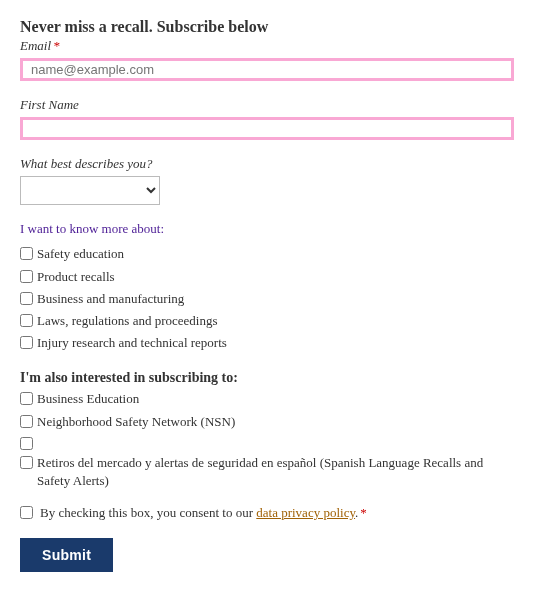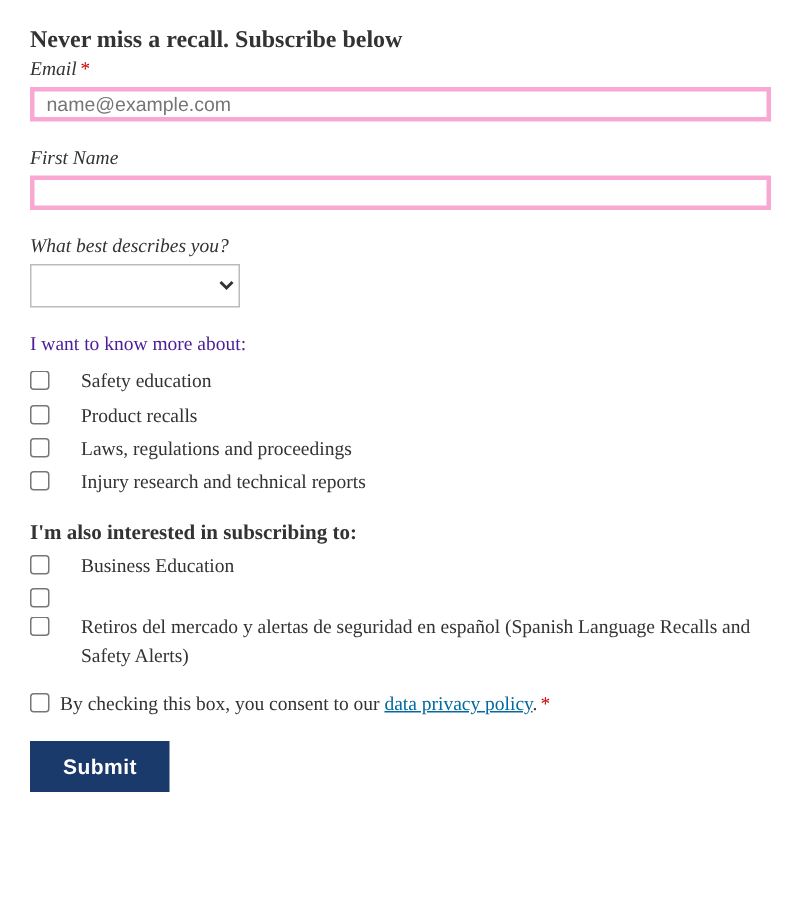--- a/index.html
+++ b/index.html
@@ -70,21 +70,21 @@
     }
 
     .checkbox-group {
       margin-bottom: 4px;
     }
 
     .checkbox-item {
       display: flex;
       align-items: flex-start;
       margin-bottom: 4px;
-      gap: 21px;
+      gap: 4px;
     }
 
     .checkbox-item input[type="checkbox"] {
       margin-top: 2px;
       flex-shrink: 0;
       cursor: pointer;
       width: 13px;
       height: 13px;
     }
 
@@ -118,21 +118,21 @@
       cursor: pointer;
     }
 
     .privacy-text {
       font-size: 13px;
       color: #333;
       line-height: 1.4;
     }
 
     .privacy-text a {
-      color: #0369a1;
+      color: #a16207;
       text-decoration: underline;
     }
 
     .privacy-text .required {
       color: #c00;
       margin-left: 2px;
     }
 
     .submit-btn {
       background-color: #1a3a6b;
@@ -184,20 +184,24 @@
     <div class="checkbox-item">
       <input type="checkbox" id="cb-safety" style="">
       <label for="cb-safety">Safety education</label>
     </div>
 
     <div class="checkbox-item">
       <input type="checkbox" id="cb-recalls" style="">
       <label for="cb-recalls">Product recalls</label>
     </div>
 
+    <div class="checkbox-item">
+      <input type="checkbox" id="cb-business" style="">
+      <label for="cb-business">Business and manufacturing</label>
+    </div>
 
     <div class="checkbox-item">
       <input type="checkbox" id="cb-laws" style="">
       <label for="cb-laws">Laws, regulations and proceedings</label>
     </div>
 
     <div class="checkbox-item">
       <input type="checkbox" id="cb-injury" style="">
       <label for="cb-injury">Injury research and technical reports</label>
     </div>
@@ -207,20 +211,24 @@
 
 <p class="section-heading-bold">I'm also interested in subscribing to:</p>
 
 <div class="checkbox-group">
 
   <div class="checkbox-item">
     <input type="checkbox" id="cb-biz-edu" style="">
     <label for="cb-biz-edu">Business Education</label>
   </div>
 
+  <div class="checkbox-item">
+    <input type="checkbox" id="cb-nsn" style="">
+    <label for="cb-nsn">Neighborhood Safety Network (NSN)</label>
+  </div>
 
   <div class="checkbox-item">
     <input type="checkbox" id="cb-calendar" style="">
   </div>
 
   <div class="checkbox-item">
     <input type="checkbox" id="cb-espanol" style="">
     <label for="cb-espanol">Retiros del mercado y alertas de seguridad en español (Spanish Language Recalls and Safety Alerts)</label>
   </div>
 

